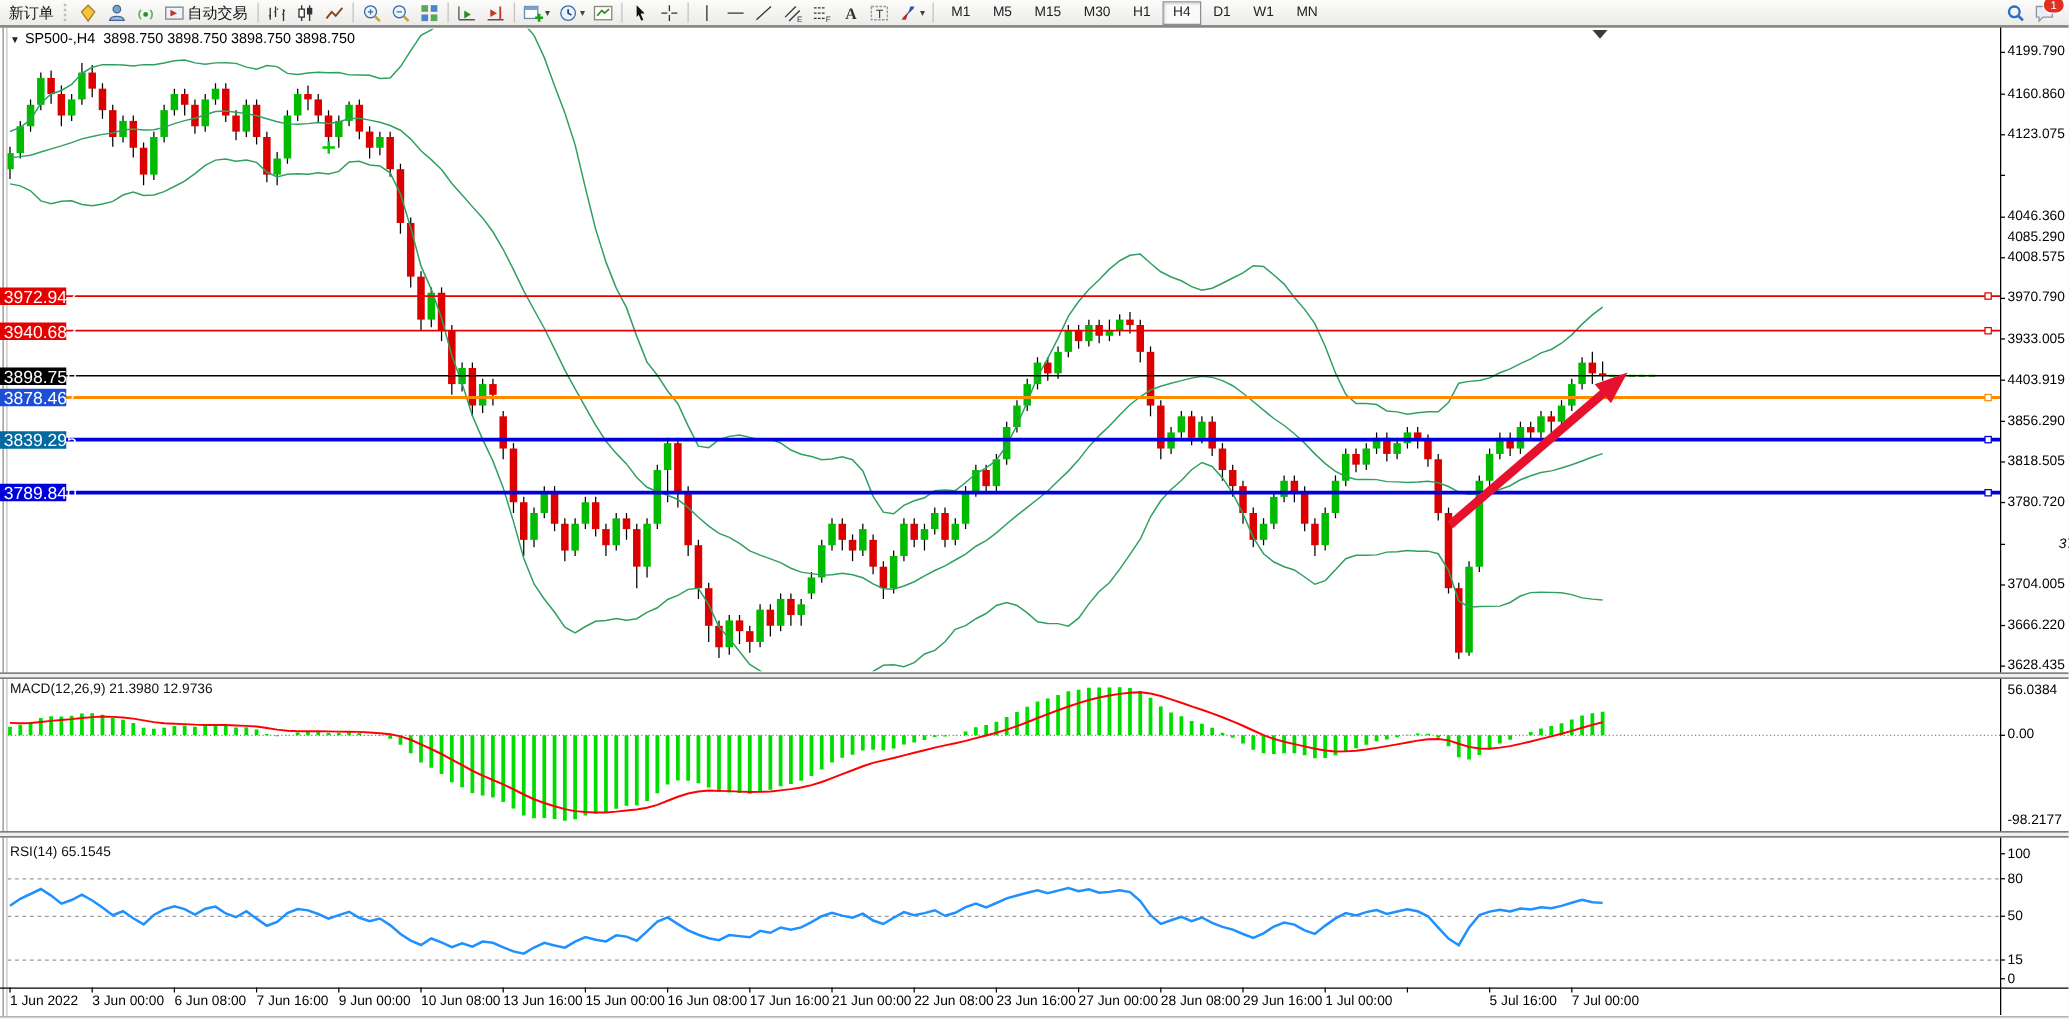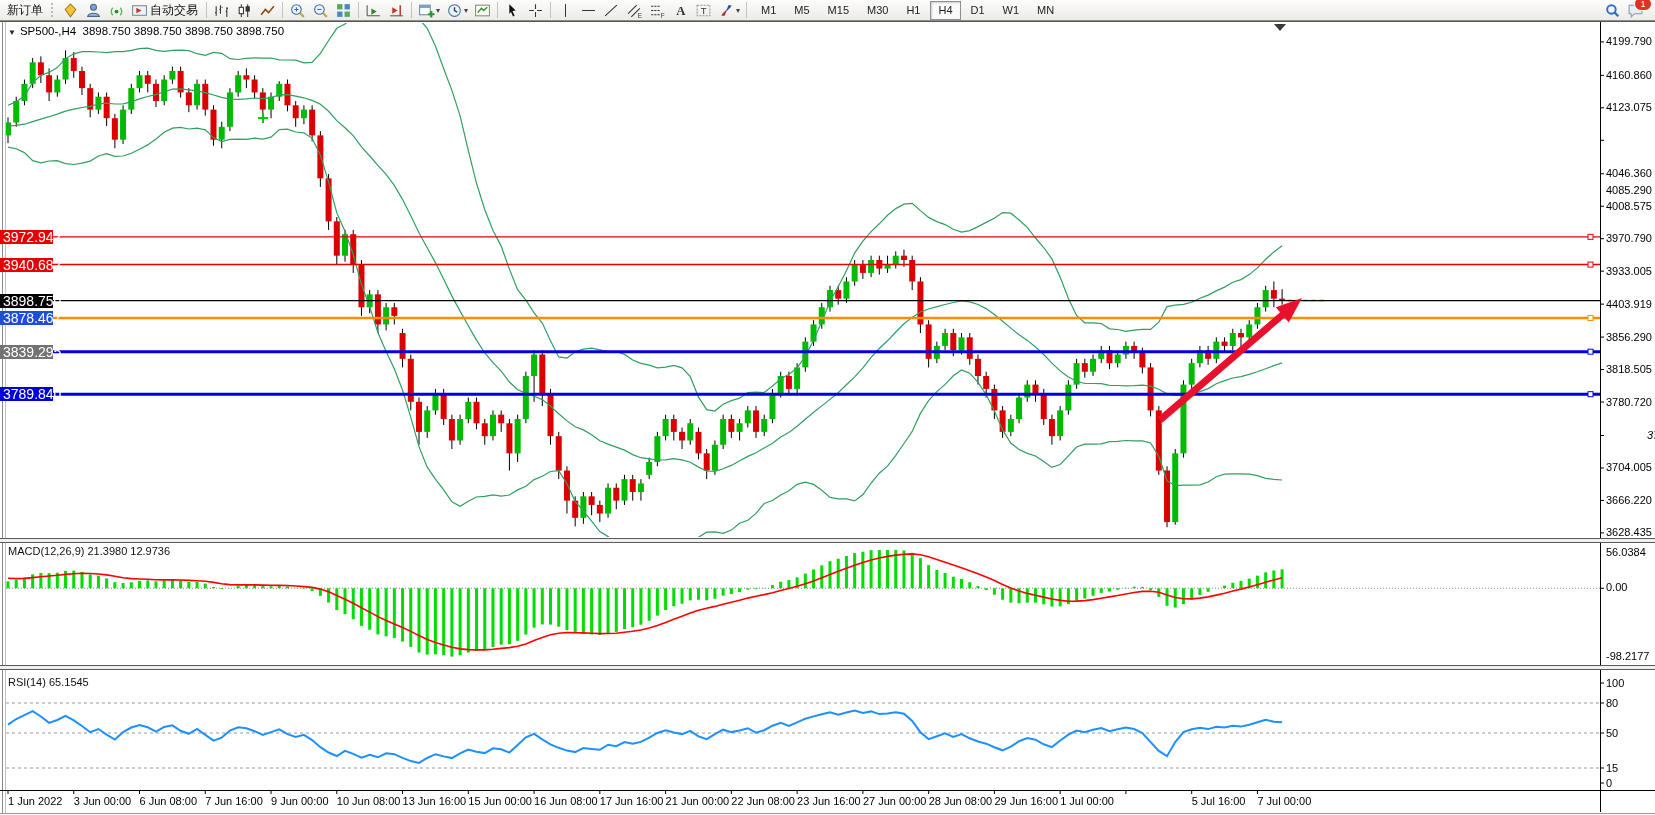--- a/index.html
+++ b/index.html
@@ -889,21 +889,21 @@
     <div class="ax" style="left: 1606px; top: 363.065px;">3818.505</div>
     <div class="ax" style="left: 1606px; top: 395.536px;">3780.720</div>
     <div class="ax" style="left: 1647px; top: 428.991px; font-style: italic;">3741.790</div>
     <div class="ax" style="left: 1606px; top: 461.463px;">3704.005</div>
     <div class="ax" style="left: 1606px; top: 493.934px;">3666.220</div>
     <div class="ax" style="left: 1606px; top: 526.405px;">3628.435</div>
     <div class="tag" style="left: 0px; top: 229.846px; background: rgb(230, 0, 0);">3972.942</div>
     <div class="tag" style="left: 0px; top: 257.57px; background: rgb(230, 0, 0);">3940.682</div>
     <div class="tag" style="left: 0px; top: 293.605px; background: rgb(0, 0, 0);">3898.750</div>
     <div class="tag" style="left: 0px; top: 311.035px; background: #1d4ed8;">3878.467</div>
-    <div class="tag" style="left: 0px; top: 344.699px; background: #737373;">3839.295</div>
+    <div class="tag" style="left: 0px; top: 344.699px; background: #0369a1;">3839.295</div>
     <div class="tag" style="left: 0px; top: 387.199px; background: rgb(0, 0, 221);">3789.840</div>
     <div class="ax" style="left: 1606px; top: 546px;">56.0384</div>
     <div class="ax" style="left: 1606px; top: 581.236px;">0.00</div>
     <div class="ax" style="left: 1606px; top: 650px;">-98.2177</div>
     <div class="ax" style="left: 1606px; top: 676.5px;">100</div>
     <div class="ax" style="left: 1606px; top: 696.5px;">80</div>
     <div class="ax" style="left: 1606px; top: 726.5px;">50</div>
     <div class="ax" style="left: 1606px; top: 761.5px;">15</div>
     <div class="ax" style="left: 1606px; top: 776.5px;">0</div>
     <div class="ax" style="left: 8px; top: 795px;">1 Jun 2022</div>

